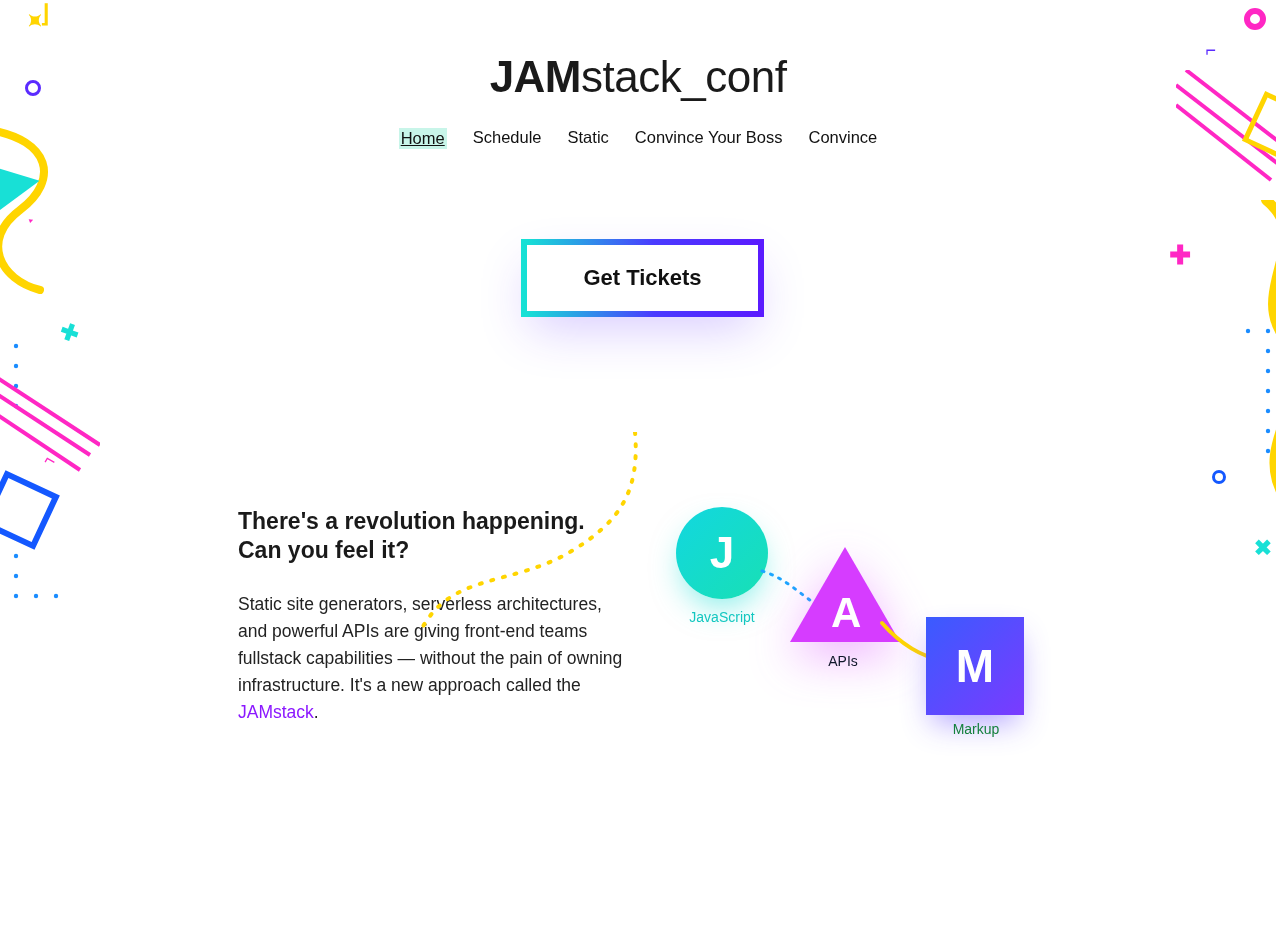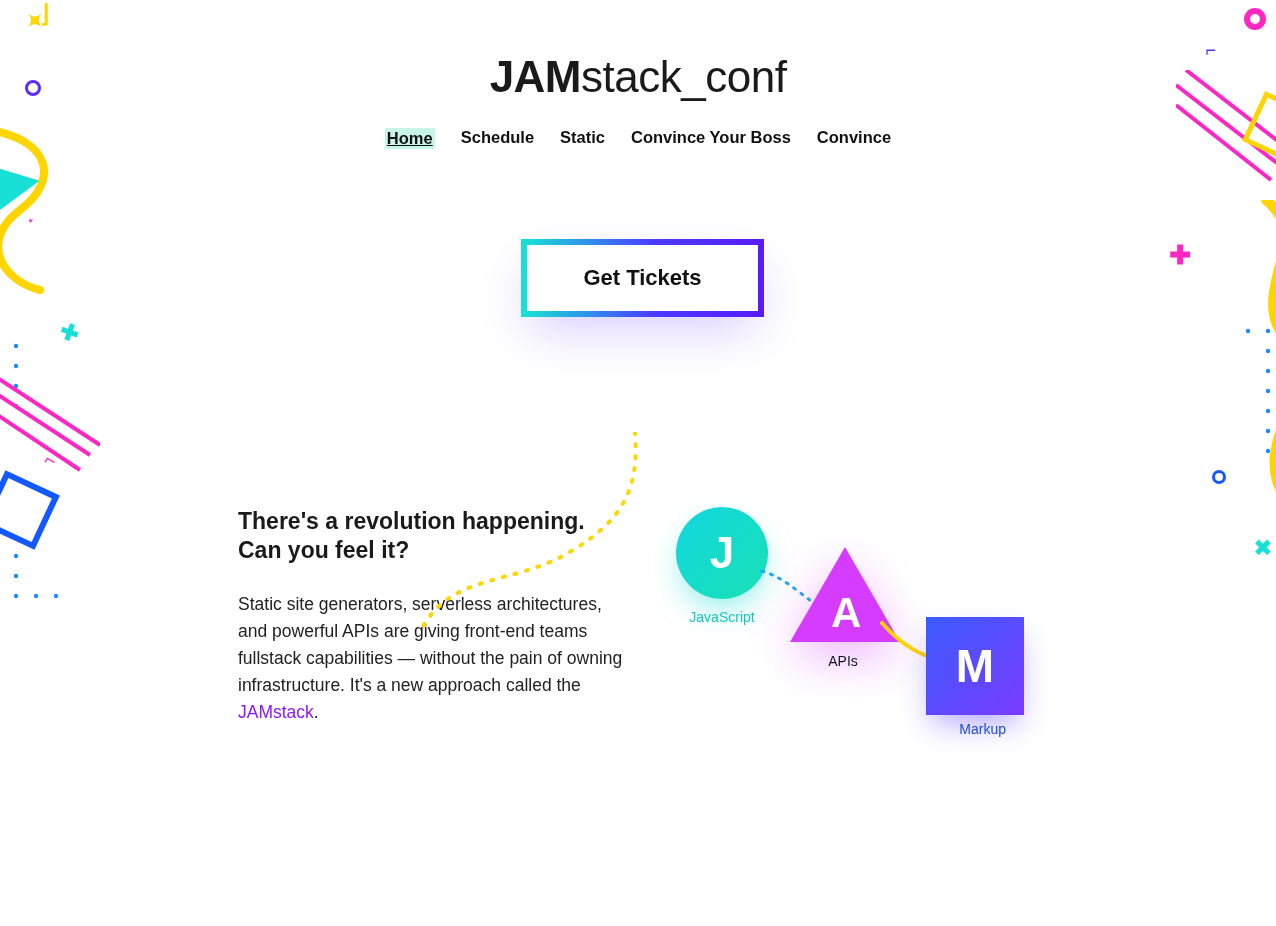--- a/index.html
+++ b/index.html
@@ -51,21 +51,21 @@
   .logo .light { font-weight: 400; }
 
   nav {
     display: flex;
     justify-content: center;
     gap: 26px;
     margin-top: 26px;
   }
   nav a {
     font-size: 16.5px;
-    font-weight: 700;
+    font-weight: 400;
     color: #111;
     text-decoration: none;
     cursor: pointer;
   }
   nav a.active {
     background: #c8f5e9;
     text-decoration: underline;
     padding: 1px 2px;
   }
 
@@ -156,21 +156,21 @@
   }
   .a-label { position:absolute; left:155px; top:146px; width:60px; text-align:center; font-size:14px; color:#0f172a; font-weight:500;}
   .m-sq {
     position:absolute; left:268px; top:110px;
     width:98px; height:98px;
     background: linear-gradient(135deg,#3a5bff,#7a3bff);
     display:flex; align-items:center; justify-content:center;
     color:#fff; font-size:46px; font-weight:800;
     box-shadow: 0 14px 30px -6px rgba(90,60,255,0.45);
   }
-  .m-label { position:absolute; left:288px; top:214px; width:60px; text-align:right; font-size:14px; color:#1d4ed8; font-weight:500;}
+  .m-label { position:absolute; left:288px; top:214px; width:60px; text-align:center; font-size:14px; color:#15803d; font-weight:500;}
 
   .jam-conn-1 { position:absolute; left:100px; top:60px; width:60px; height:40px; }
   .jam-conn-2 { position:absolute; left:220px; top:110px; width:70px; height:50px; }
 </style>
 </head>
 <body>
 
 <div class="deco plus-yellow-l">✦</div>
 <div class="deco bracket-yellow-l">⌋</div>
 <div class="deco ring-purple"></div>

